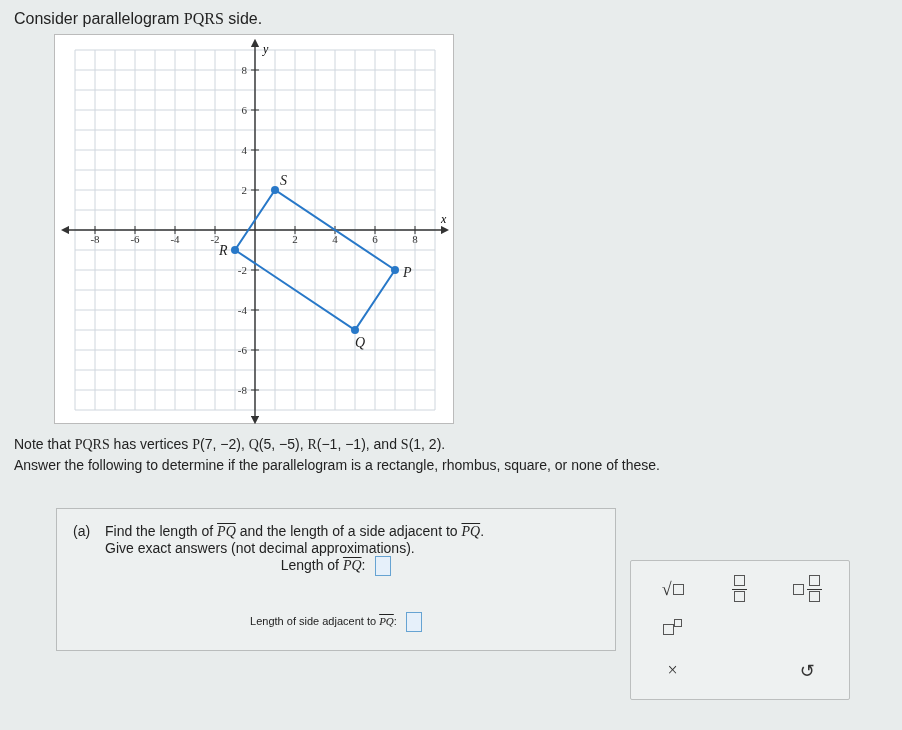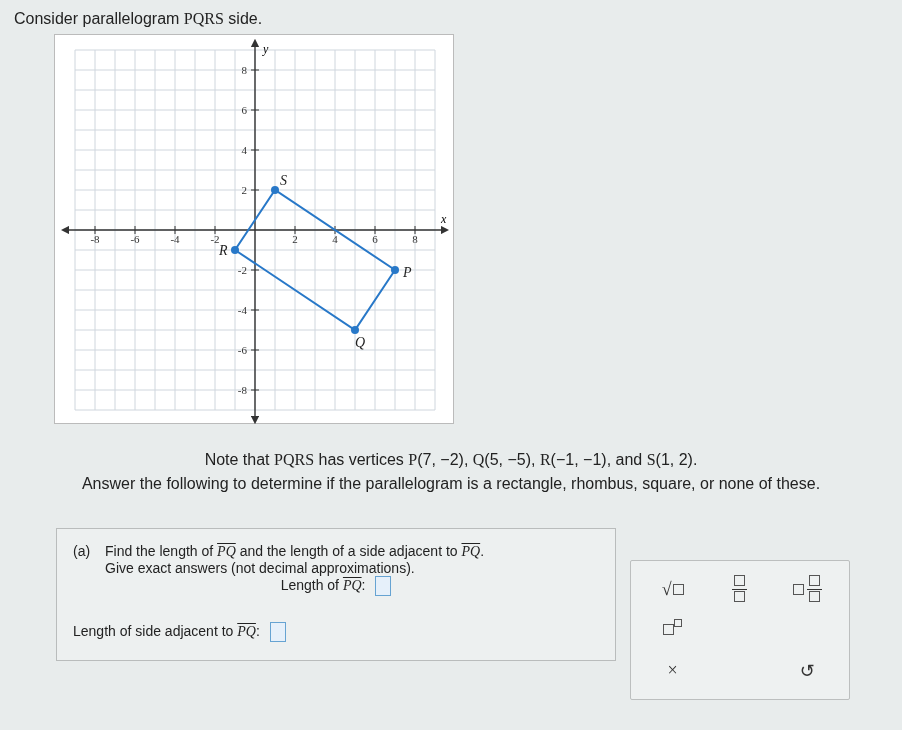--- a/index.html
+++ b/index.html
@@ -15,36 +15,36 @@
   }
   .prompt-line { font-size: 16px; margin-bottom: 6px; }
   .mi { font-family: 'Times New Roman', serif; }
   .graph-wrap {
     border: 1px solid #bbb;
     width: 400px; height: 390px;
     background: #fff;
     margin-left: 40px;
     position: relative;
   }
-  .note-line { font-size: 16px; margin-top: 24px; line-height: 1.5; text-align: center; }
+  .note-line { font-size: 14px; margin-top: 10px; line-height: 1.5; }
   .part-box {
     border: 1px solid #b9bcbc;
     background: #edf0f0;
     width: 560px;
     margin-top: 32px;
     margin-left: 42px;
     padding: 14px 16px 18px 16px;
     font-size: 14px;
     position: relative;
   }
   .part-box .pl { display:flex; gap:6px; }
   .part-box .lbl { width:26px; flex:none; }
   .ov { text-decoration: overline; font-style: italic; font-family:'Times New Roman',serif;}
   .answer-row { text-align:center; font-size:14px;}
-  .answer-row2 { text-align:left; margin-top:26px; font-size:14px;}
+  .answer-row2 { text-align:center; margin-top:36px; font-size:11px;}
   .blank {
     display:inline-block; width:16px; height:20px;
     border:1px solid #66a3d2; background:#e6f0fa;
     vertical-align:middle; margin-left:6px;
   }
   .toolbox {
     position:absolute;
     left: 630px; top: 560px;
     width: 220px; height: 140px;
     border:1px solid #bcbfbf;

